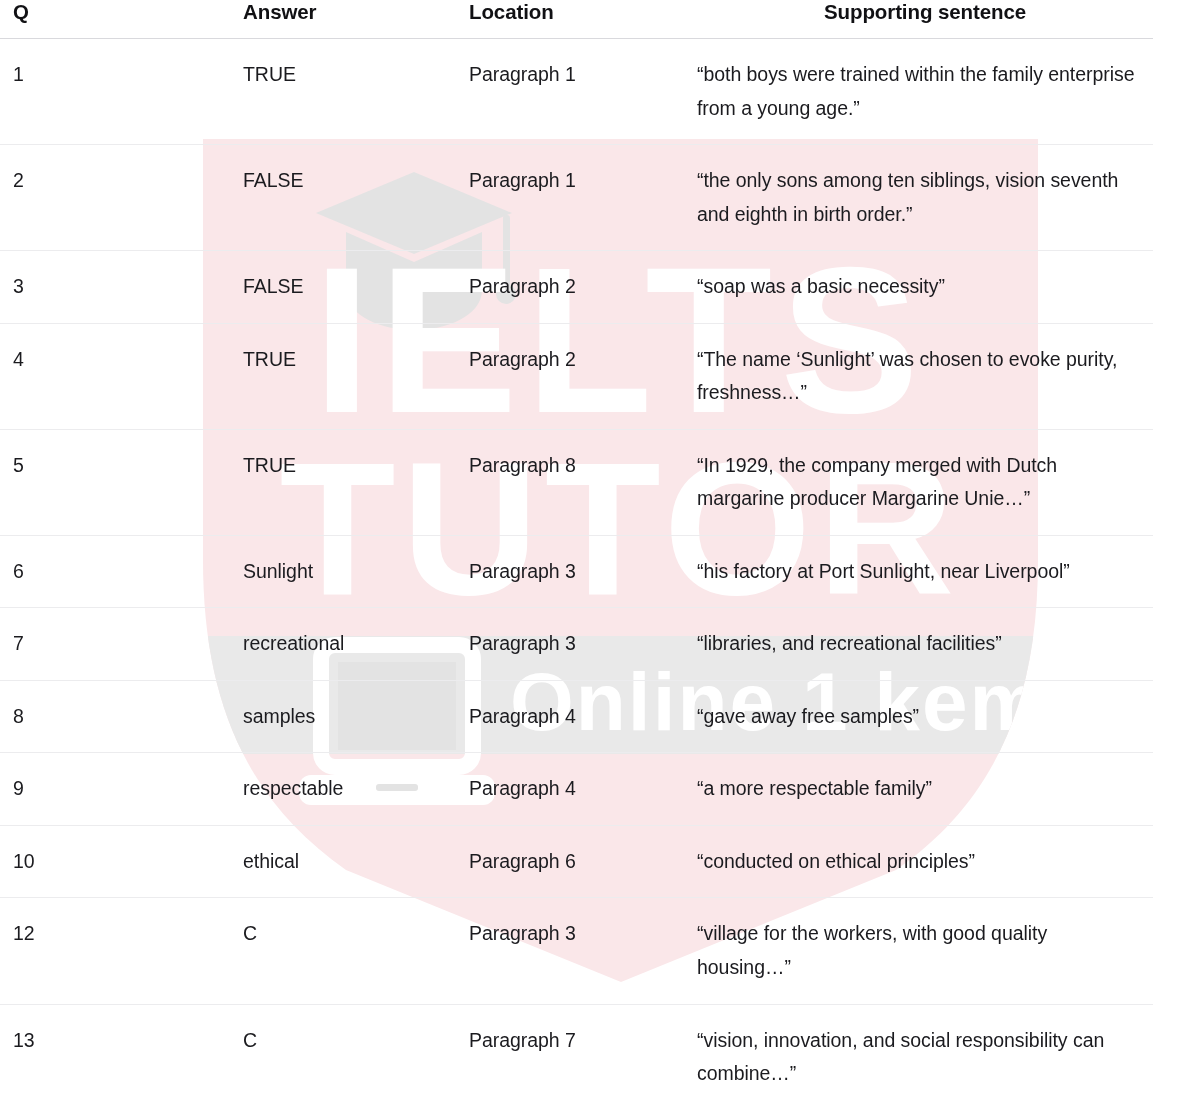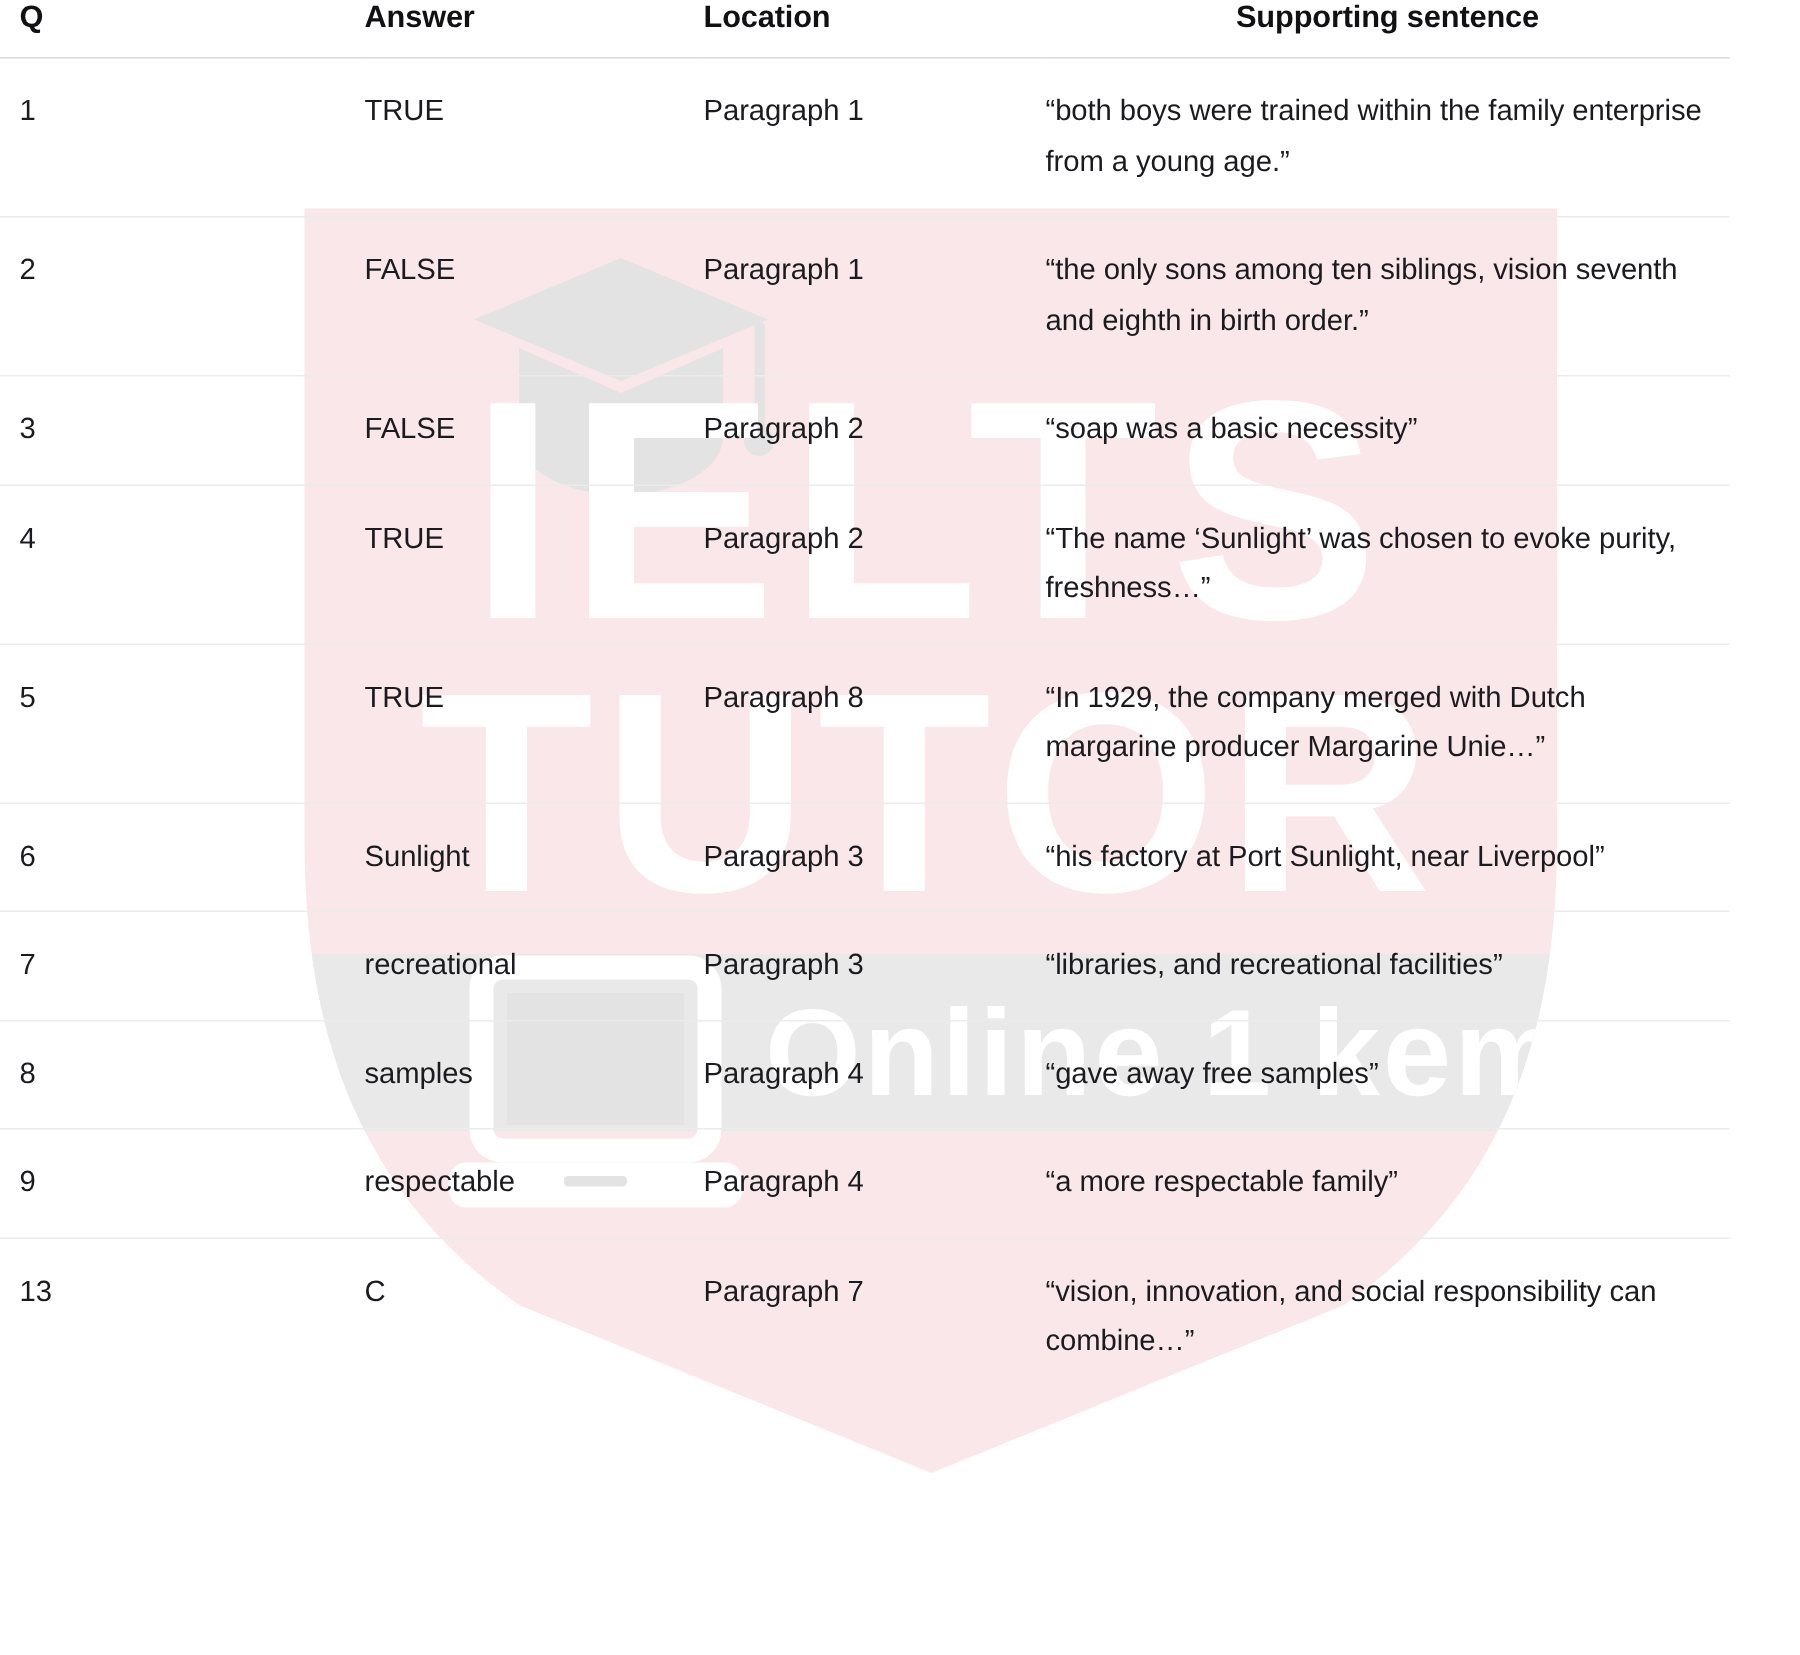--- a/index.html
+++ b/index.html
@@ -212,20 +212,32 @@
             <td class="c-loc">Paragraph 4</td>
             <td class="c-sent">“gave away free samples”</td>
           </tr>
           <tr>
             <td class="c-q">9</td>
             <td class="c-answer">respectable</td>
             <td class="c-loc">Paragraph 4</td>
             <td class="c-sent">“a more respectable family”</td>
           </tr>
           <tr>
+            <td class="c-q">10</td>
+            <td class="c-answer">ethical</td>
+            <td class="c-loc">Paragraph 6</td>
+            <td class="c-sent">“conducted on ethical principles”</td>
+          </tr>
+          <tr>
+            <td class="c-q">12</td>
+            <td class="c-answer">C</td>
+            <td class="c-loc">Paragraph 3</td>
+            <td class="c-sent">“village for the workers, with good quality housing…”</td>
+          </tr>
+          <tr>
             <td class="c-q">13</td>
             <td class="c-answer">C</td>
             <td class="c-loc">Paragraph 7</td>
             <td class="c-sent">“vision, innovation, and social responsibility can combine…”</td>
           </tr>
         </tbody>
     </table>
   </div>
 
 </div>

